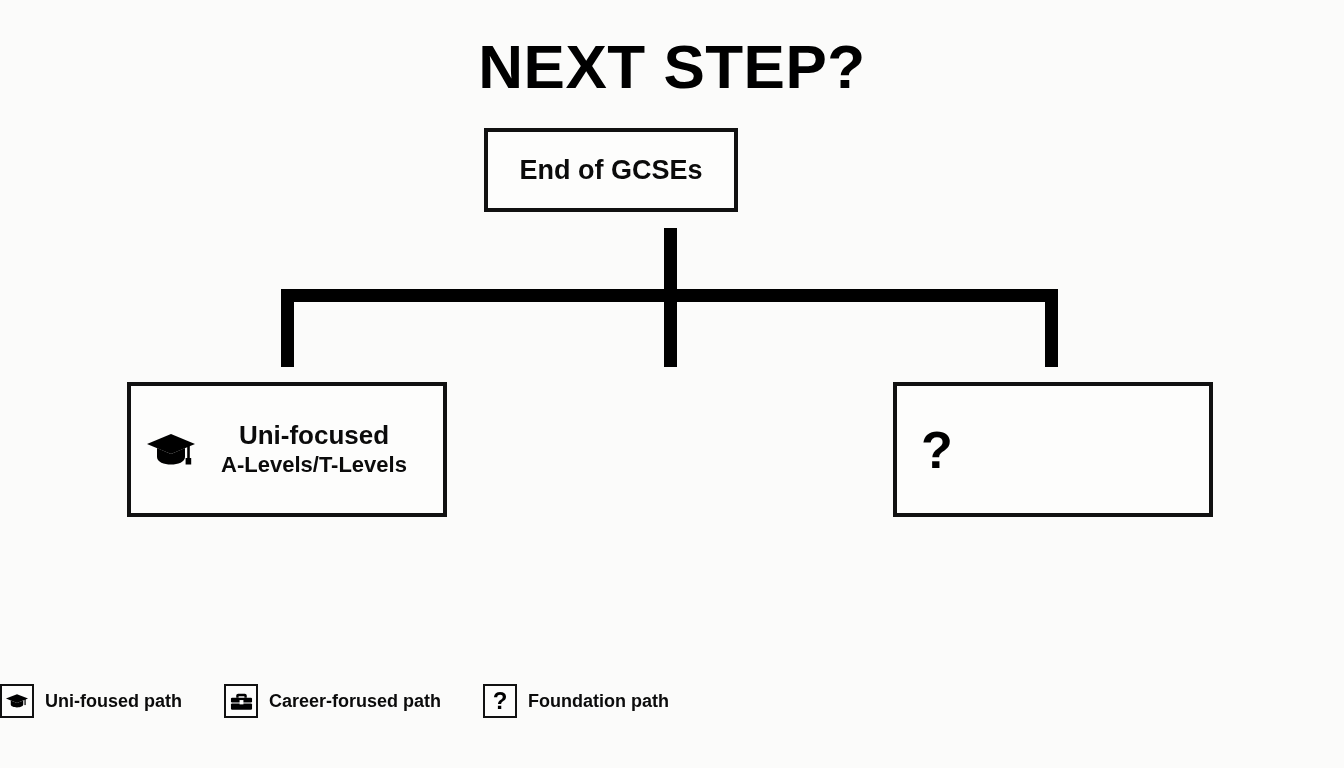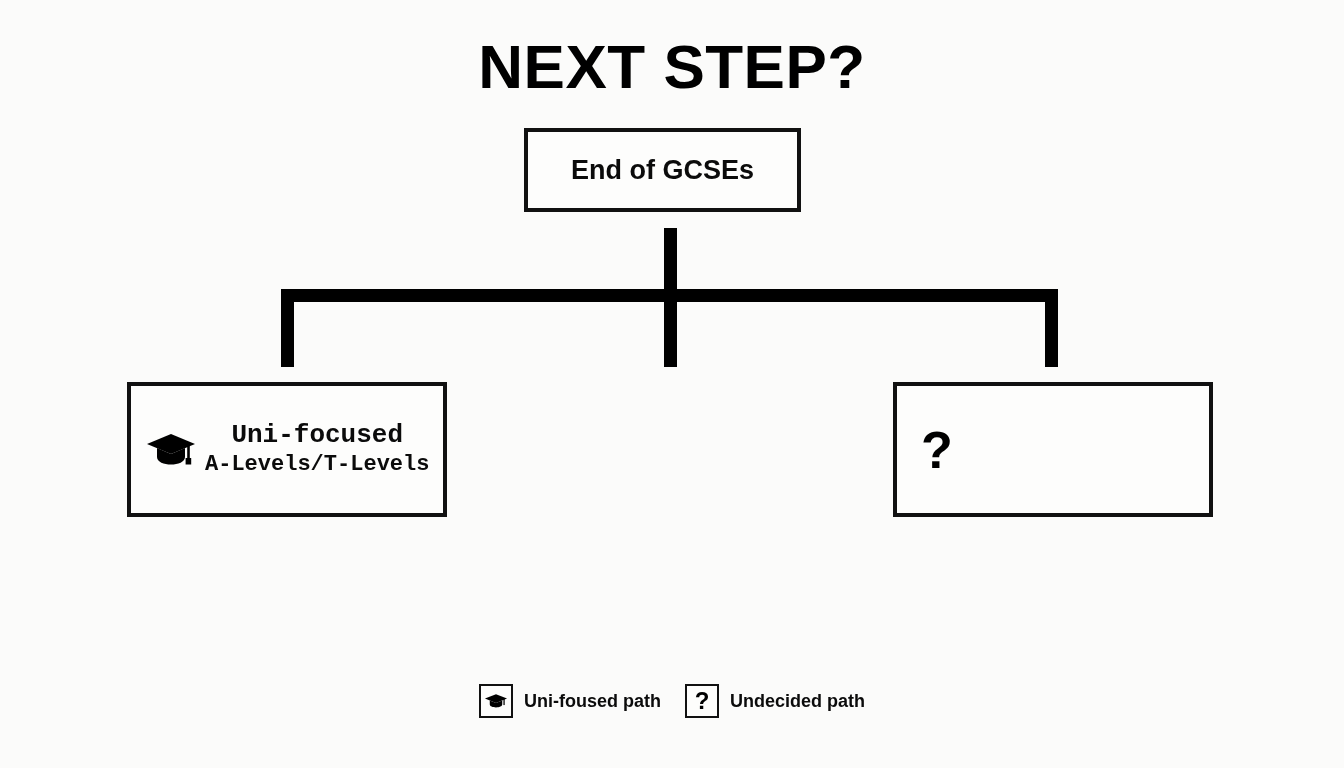--- a/index.html
+++ b/index.html
@@ -30,23 +30,23 @@
     font-size: 62px;
     font-weight: bold;
     letter-spacing: 0.5px;
     color: #000;
     line-height: 1.05;
   }
 
   
   #root-box {
     position: absolute;
-    left: 524px;
+    left: 484px;
     top: 128px;
-    width: 277px;
+    width: 254px;
     height: 84px;
     border: 4px solid #111;
     background: #fdfdfc;
     display: flex;
     align-items: center;
     justify-content: center;
   }
   #root-box .root-label {
     font-size: 27px;
     font-weight: bold;
@@ -88,21 +88,20 @@
     align-items: center;
     justify-content: center;
     margin-right: 8px;
   }
   .opt-icon svg { display: block; }
 
   .opt-text {
     flex: 1 1 auto;
     text-align: center;
     padding-right: 20px;
-    font-family: Liberation Mono, monospace;
   }
   .opt-title {
     font-size: 26px;
     font-weight: bold;
     color: #0b0b0b;
     line-height: 1.18;
     white-space: nowrap;
   }
   .opt-sub {
     font-size: 22px;
@@ -122,23 +121,22 @@
     font-family: "Liberation Sans", sans-serif;
   }
 
   
   #legend {
     position: absolute;
     left: 0;
     top: 684px;
     width: 1344px;
     display: flex;
-    justify-content: center;
-    align-items: center;
-    gap: 24px;
+    align-items: center;
+    gap: 42px;
   }
   .legend-item {
     display: flex;
     align-items: center;
     gap: 11px;
   }
   .legend-swatch {
     width: 34px;
     height: 34px;
     border: 2.5px solid #111;
@@ -206,23 +204,34 @@
       <span class="legend-swatch">
         <svg width="24" height="20" viewBox="0 0 50 40" aria-hidden="true">
           <polygon points="25,6 48,15 25,24 2,15" fill="#000"></polygon>
           <path d="M12,19 L12,27 C12,31.5 18.5,33.5 25,33.5 C31.5,33.5 38,31.5 38,27 L38,19 L25,24 Z" fill="#000"></path>
           <rect x="40.5" y="15.5" width="2.6" height="13" fill="#000"></rect>
         </svg>
       </span>
       <span class="legend-label">Uni-foused path</span>
     </div>
 
+    <div class="legend-item">
+      <span class="legend-swatch">
+        <svg width="23" height="21" viewBox="0 0 48 42" aria-hidden="true">
+          <path d="M17,5 L31,5 C33.2,5 35,6.8 35,9 L35,13 L30,13 L30,10 L18,10 L18,13 L13,13 L13,9 C13,6.8 14.8,5 17,5 Z" fill="#000"></path>
+          <rect x="2" y="13" width="44" height="10" rx="2.5" fill="#000"></rect>
+          <rect x="2" y="25" width="44" height="13" rx="2.5" fill="#000"></rect>
+          <rect x="20" y="18" width="8" height="9" fill="#fdfdfc"></rect>
+        </svg>
+      </span>
+      <span class="legend-label">Career-forused path</span>
+    </div>
 
     <div class="legend-item">
       <span class="legend-swatch">
         <span class="qmark-sm">?</span>
       </span>
-      <span class="legend-label">Undecided path</span>
+      <span class="legend-label">Foundation path</span>
     </div>
 
   </div>
 
 </div>
 
 </body></html>

